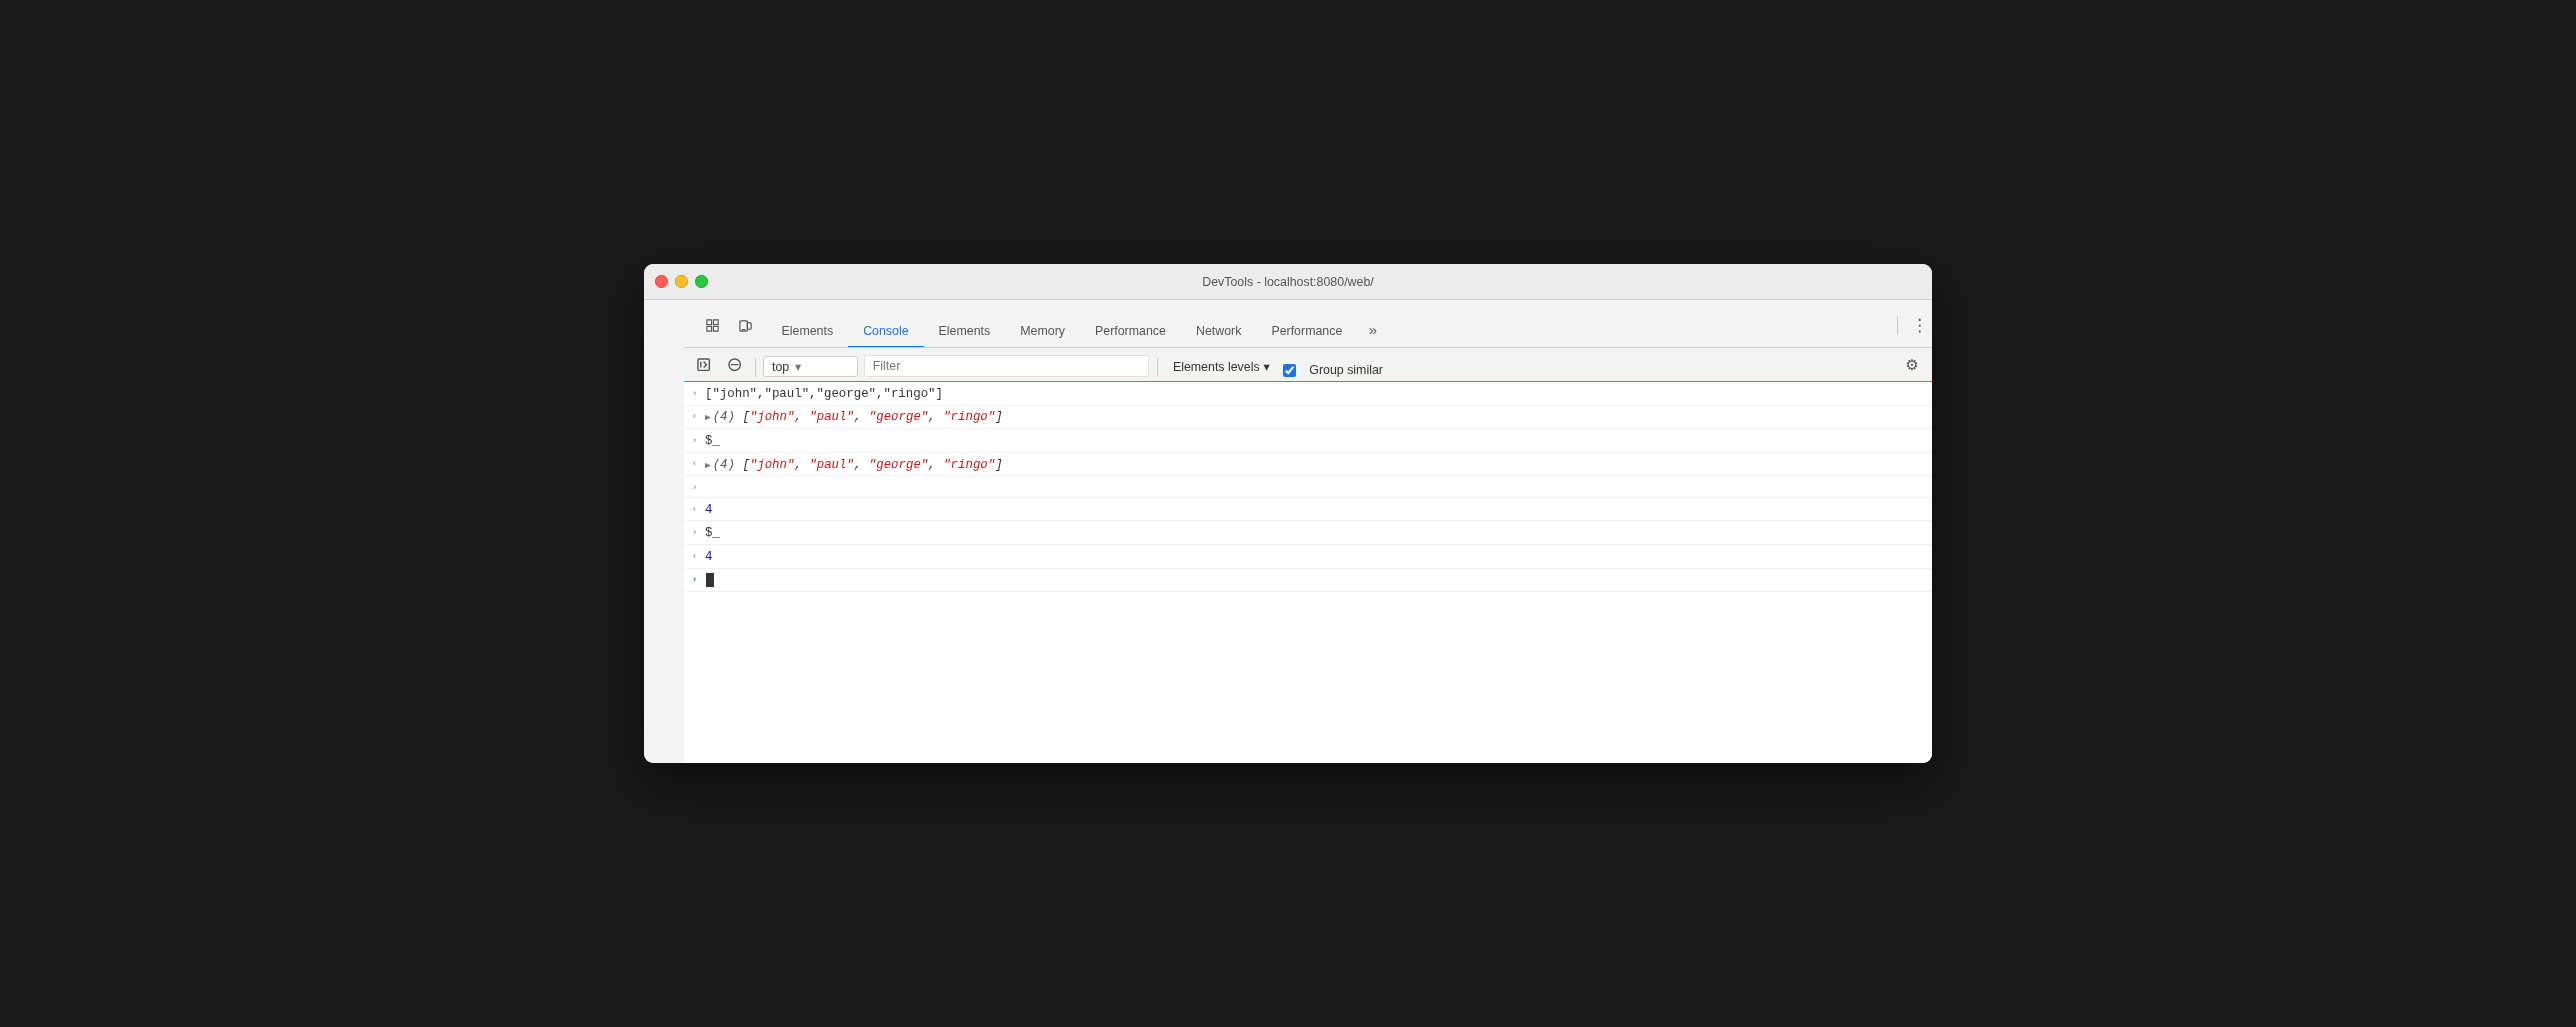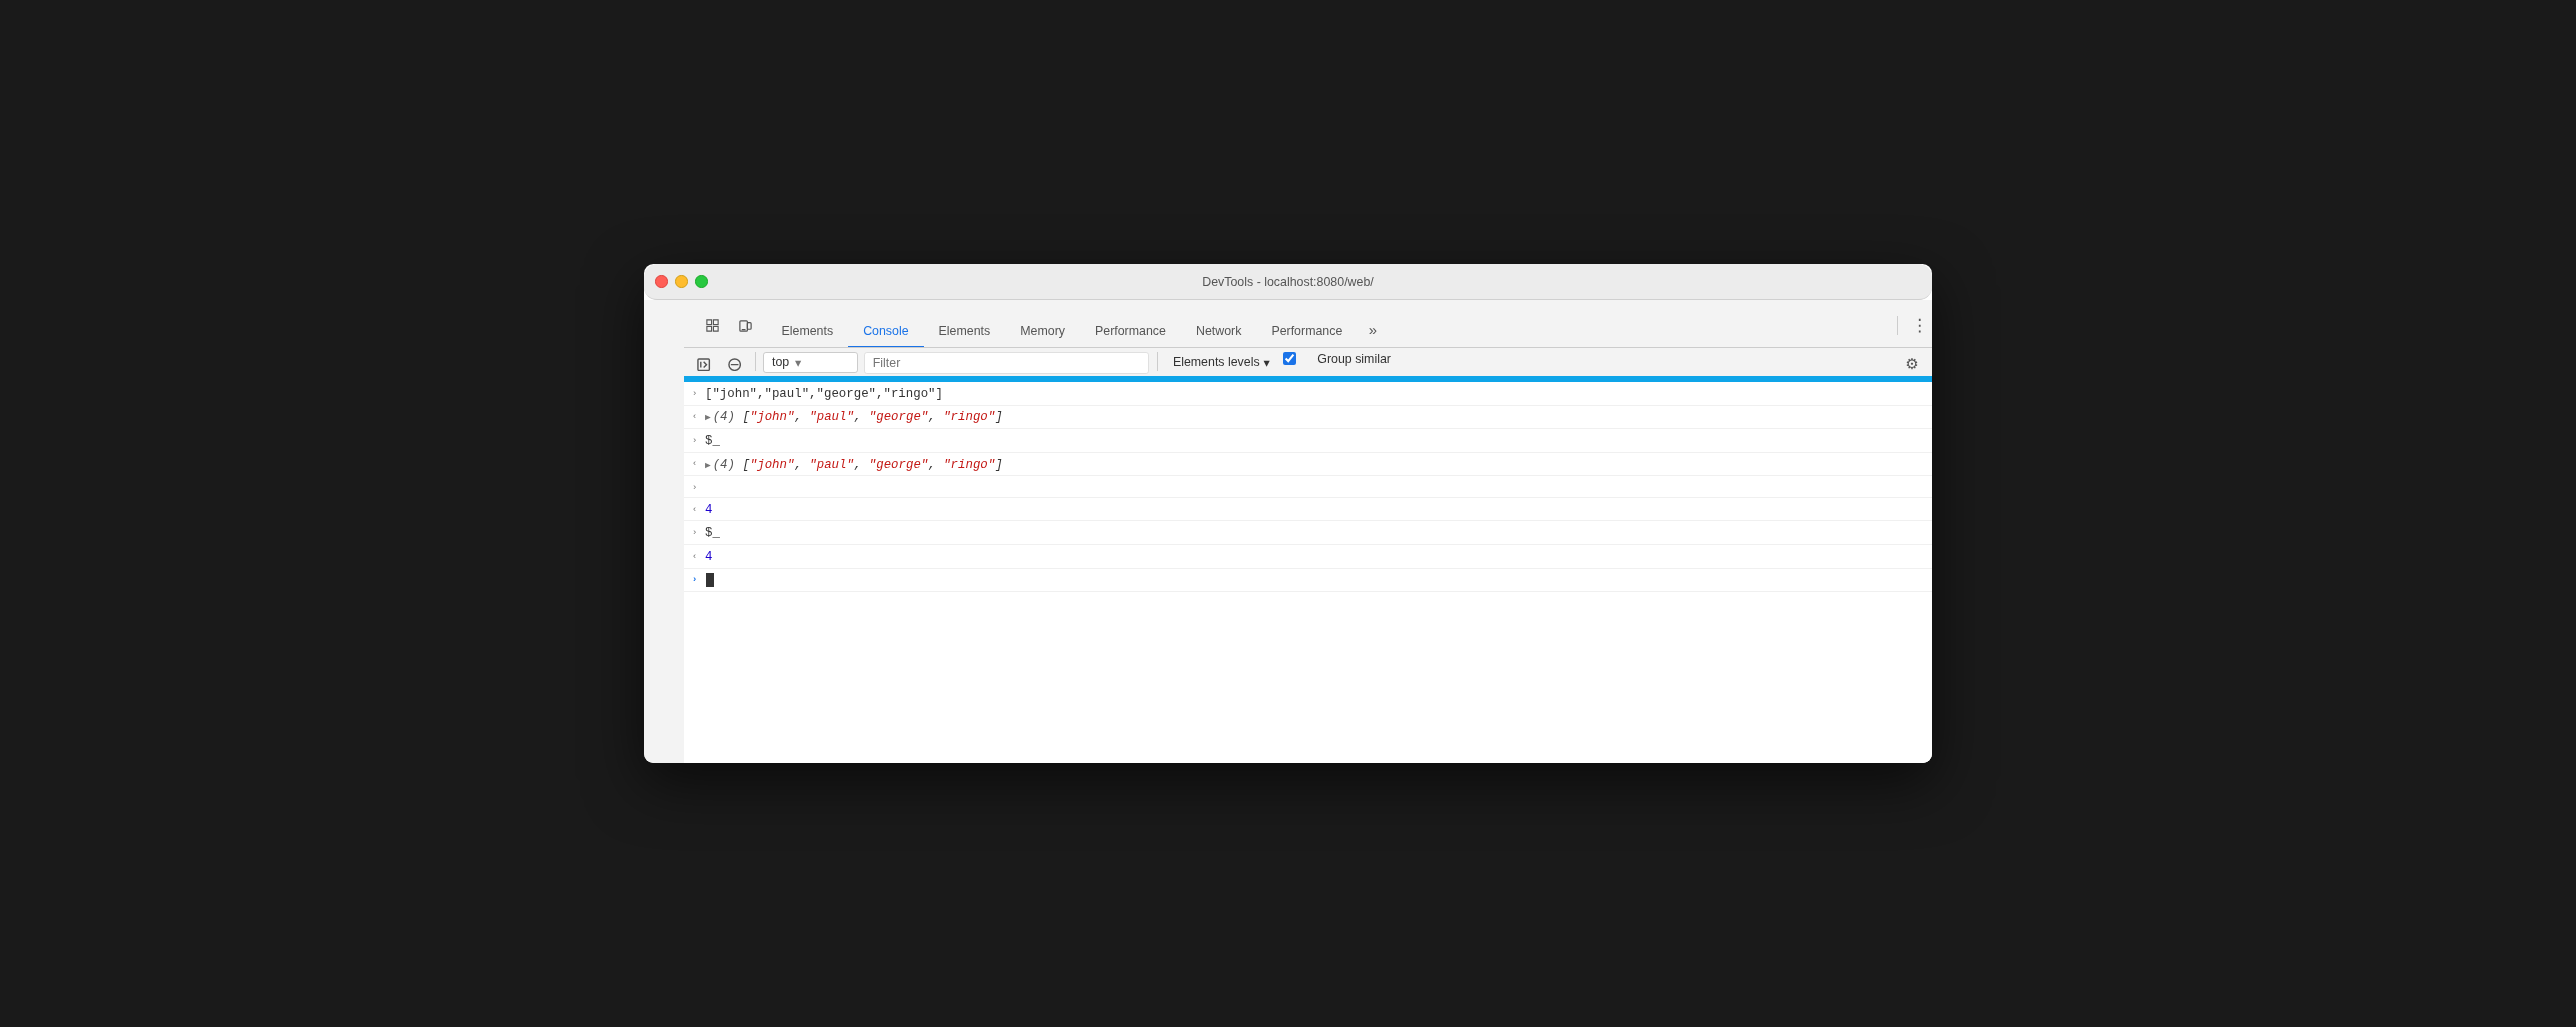--- a/index.html
+++ b/index.html
@@ -26,21 +26,20 @@
     }
 
     .titlebar {
       background: #ececec;
       height: 36px;
       display: flex;
       align-items: center;
       padding: 0 11.4px;
       border-bottom: 1px solid #d0d0d0;
       position: relative;
-      border-radius: 13px;
     }
 
     .traffic-lights {
       display: flex;
       gap: 7.6px;
       align-items: center;
     }
 
     .traffic-light {
       width: 12.4px;
@@ -132,23 +131,23 @@
       border: none;
       background: none;
       cursor: pointer;
       color: #555;
       font-size: 17px;
       padding: 3.8px;
     }
 
     .console-toolbar {
       display: flex;
-      align-items: flex-start;
+      align-items: flex-end;
       background: #f3f3f3;
-      border-bottom: 6px solid #0ea5e9;
+      border-bottom: 1px solid #0ea5e9;
       padding: 3.8px 7.6px;
       gap: 5.7px;
       height: 34px;
     }
 
     .toolbar-btn {
       width: 25px;
       height: 25px;
       display: flex;
       align-items: center;
@@ -204,21 +203,21 @@
       cursor: pointer;
       padding: 2.9px 7.6px;
       border: none;
       background: none;
       white-space: nowrap;
     }
 
     .checkbox-label {
       display: flex;
       align-items: center;
-      gap: 21px;
+      gap: 13px;
       font-size: 12.4px;
       color: #333;
       cursor: pointer;
       white-space: nowrap;
     }
 
     .checkbox-label input[type="checkbox"] {
       width: 13.3px;
       height: 13.3px;
       cursor: pointer;

